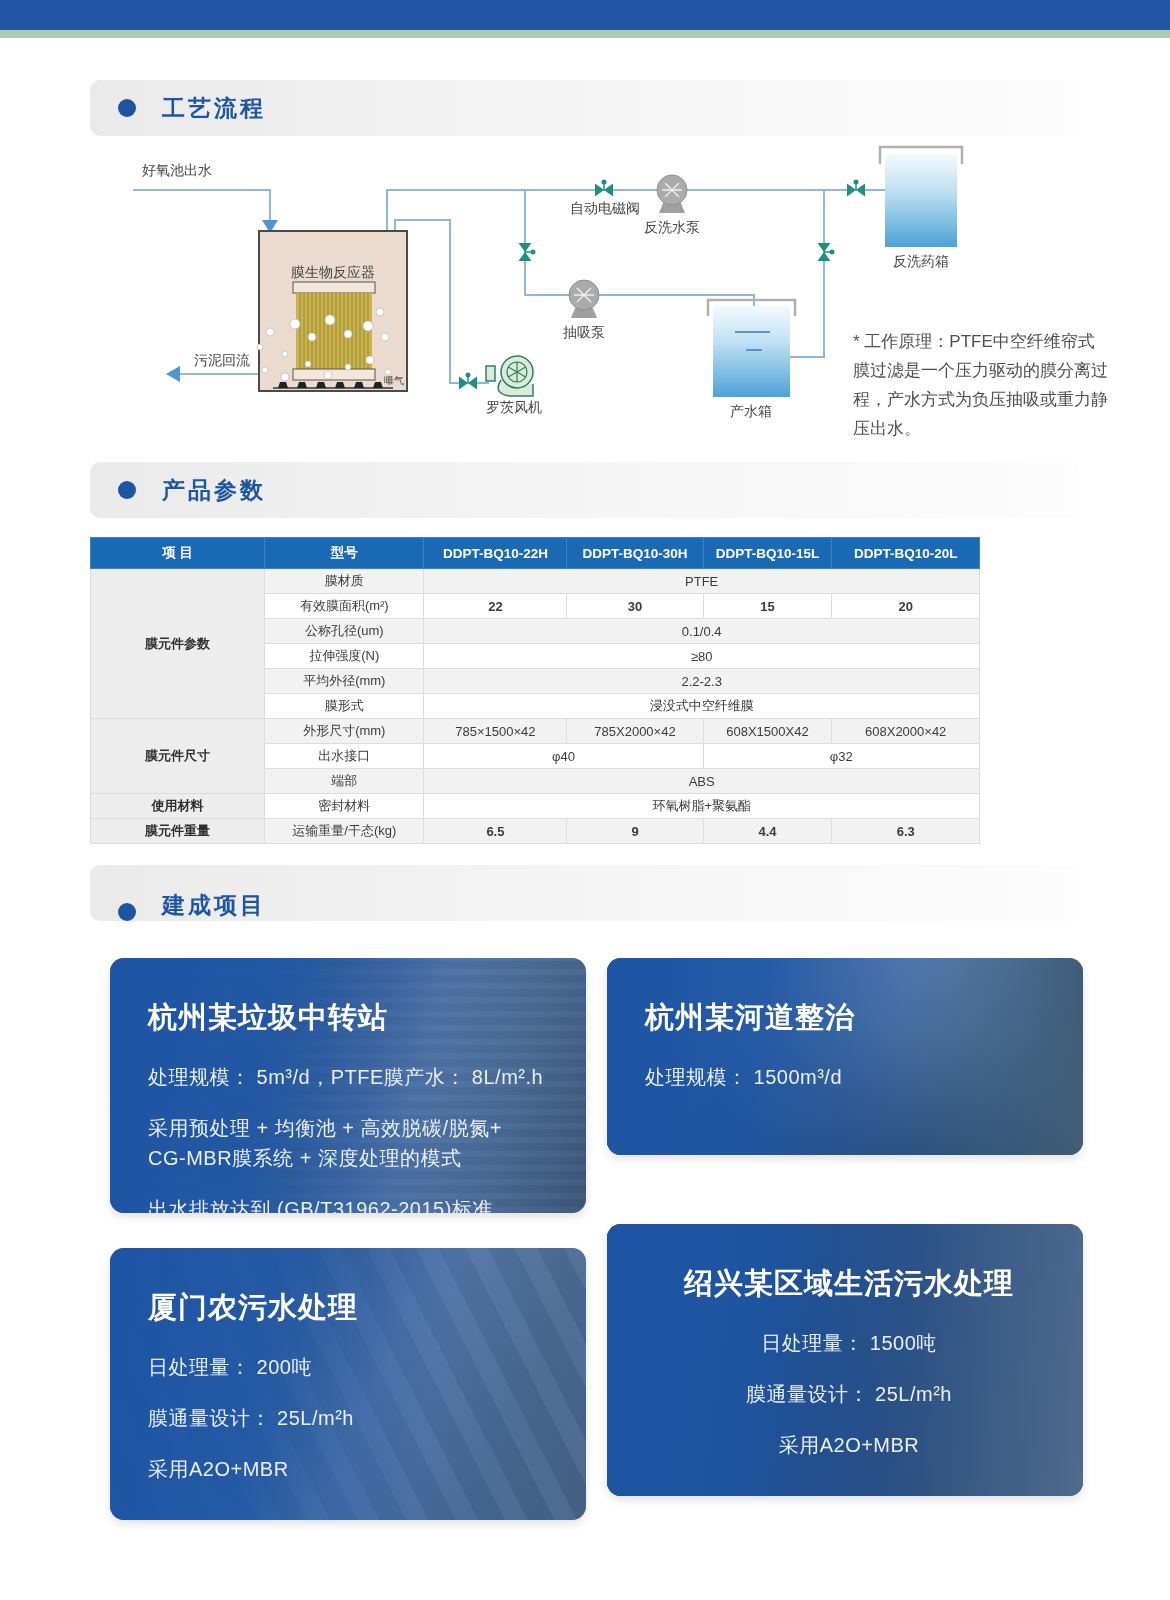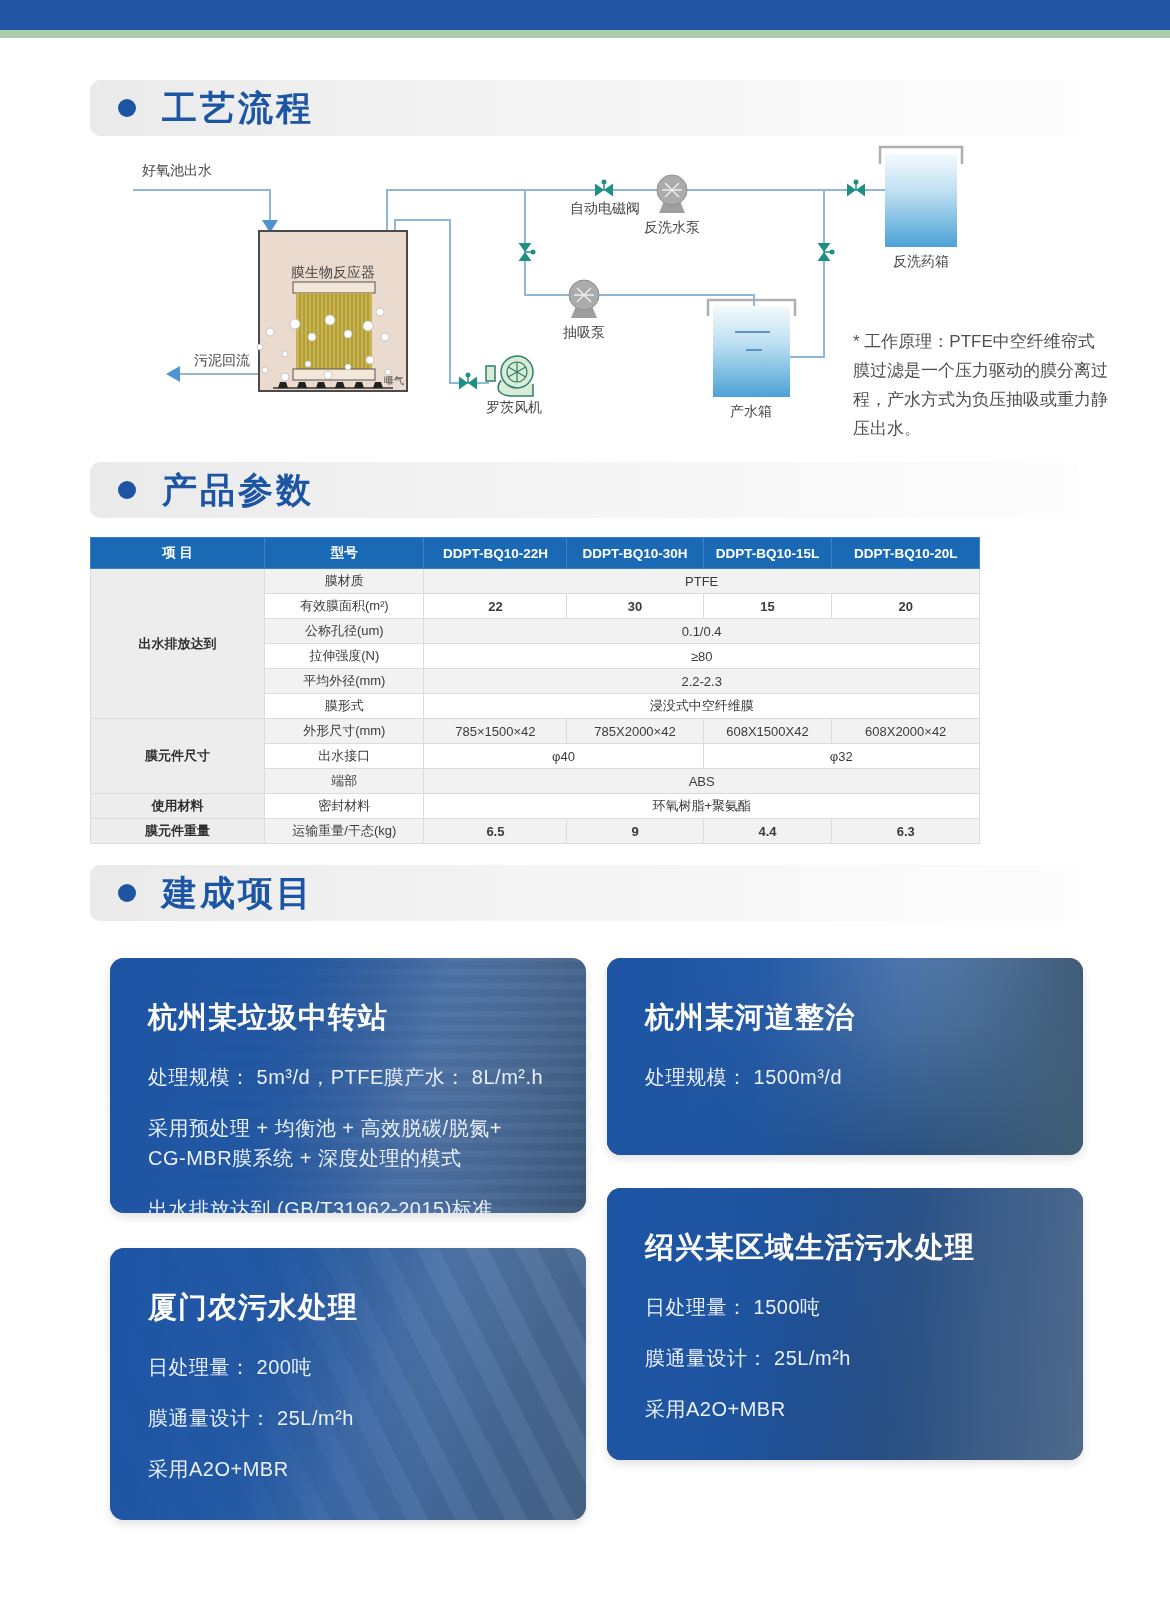--- a/index.html
+++ b/index.html
@@ -11,21 +11,21 @@
   .topbar{position:absolute;left:0;top:0;width:1170px;height:30px;background:#2256a4;}
   .greenbar{position:absolute;left:0;top:30px;width:1170px;height:8px;background:#a9cea9;}
 
   
   .sec-header{
     position:absolute;left:90px;width:990px;height:56px;border-radius:10px;
     background:linear-gradient(90deg,#eaeaea 0%,#f4f4f4 45%,#fdfdfd 100%);
     display:flex;align-items:center;
   }
   .sec-bullet{width:18px;height:18px;border-radius:50%;background:#1d55a3;margin-left:28px;flex:0 0 auto;}
-  .sec-title{margin-left:26px;font-size:35px;font-weight:bold;color:#1b55a3;letter-spacing:3px;}
+  .sec-title{margin-left:26px;font-size:23px;font-weight:bold;color:#1b55a3;letter-spacing:3px;}
 
   
   .diagram{position:absolute;left:80px;top:132px;width:1020px;height:330px;}
   .diagram svg{position:absolute;left:0;top:0;}
   .diagram-note{
     position:absolute;left:773px;top:196px;width:258px;
     font-size:17px;line-height:1.7;color:#4f4f4f;
   }
   .dlabel{fill:#454545;font-size:14px;font-family:"Liberation Sans","DejaVu Sans",sans-serif;}
   .dlabel-s{fill:#454545;font-size:10px;font-family:"Liberation Sans","DejaVu Sans",sans-serif;}
@@ -240,21 +240,21 @@
         <th>项 目</th>
         <th>型号</th>
         <th>DDPT-BQ10-22H</th>
         <th>DDPT-BQ10-30H</th>
         <th>DDPT-BQ10-15L</th>
         <th>DDPT-BQ10-20L</th>
       </tr>
     </thead>
   <tbody id="t-body">
       <tr class="odd">
-        <td rowspan="6" class="group">出水排放达到</td>
+        <td rowspan="6" class="group">膜元件参数</td>
         <td>膜材质</td>
         <td colspan="4">PTFE</td>
       </tr>
       <tr>
         <td>有效膜面积(m²)</td>
         <td class="b">22</td>
         <td class="b">30</td>
         <td class="b">15</td>
         <td class="b">20</td>
       </tr>
@@ -300,21 +300,21 @@
         <td rowspan="1" class="group">膜元件重量</td>
         <td>运输重量/干态(kg)</td>
         <td class="b">6.5</td>
         <td class="b">9</td>
         <td class="b">4.4</td>
         <td class="b">6.3</td>
       </tr>
     </tbody>
 </table>
 
-<div class="sec-header" style="top:865px;">
+<div class="sec-header" style="top:865px;align-items:flex-end;">
   <div class="sec-bullet"></div>
   <div class="sec-title">建成项目</div>
 </div>
 
 <div class="card" style="left:110px;top:958px;height:255px;">
   <div class="photo photo1"></div>
   <div class="tint"></div>
   <div class="content">
     <div class="card-title">杭州某垃圾中转站</div>
     <div class="card-line mb-lg">处理规模： 5m³/d，PTFE膜产水： 8L/m².h</div>
@@ -337,21 +337,21 @@
   <div class="photo photo3"></div>
   <div class="tint"></div>
   <div class="content">
     <div class="card-title">厦门农污水处理</div>
     <div class="card-line mb-lg">日处理量： 200吨</div>
     <div class="card-line mb-lg">膜通量设计： 25L/m²h</div>
     <div class="card-line">采用A2O+MBR</div>
   </div>
 </div>
 
-<div class="card" style="left:607px;top:1188px;height:272px;">
+<div class="card" style="left:607px;top:1224px;height:272px;text-align:center;">
   <div class="photo photo4"></div>
   <div class="tint"></div>
   <div class="content">
     <div class="card-title">绍兴某区域生活污水处理</div>
     <div class="card-line mb-lg">日处理量： 1500吨</div>
     <div class="card-line mb-lg">膜通量设计： 25L/m²h</div>
     <div class="card-line">采用A2O+MBR</div>
   </div>
 </div>
 

